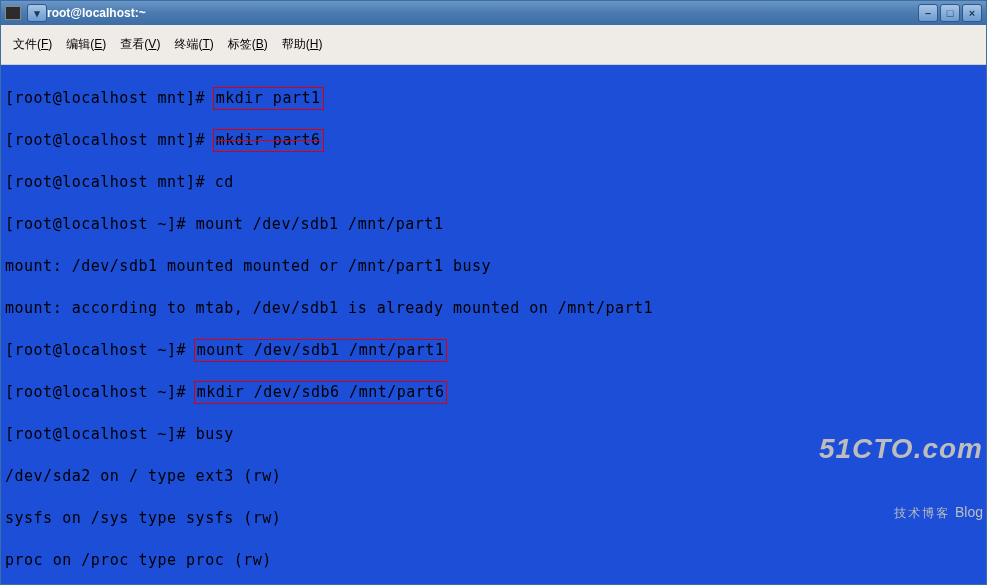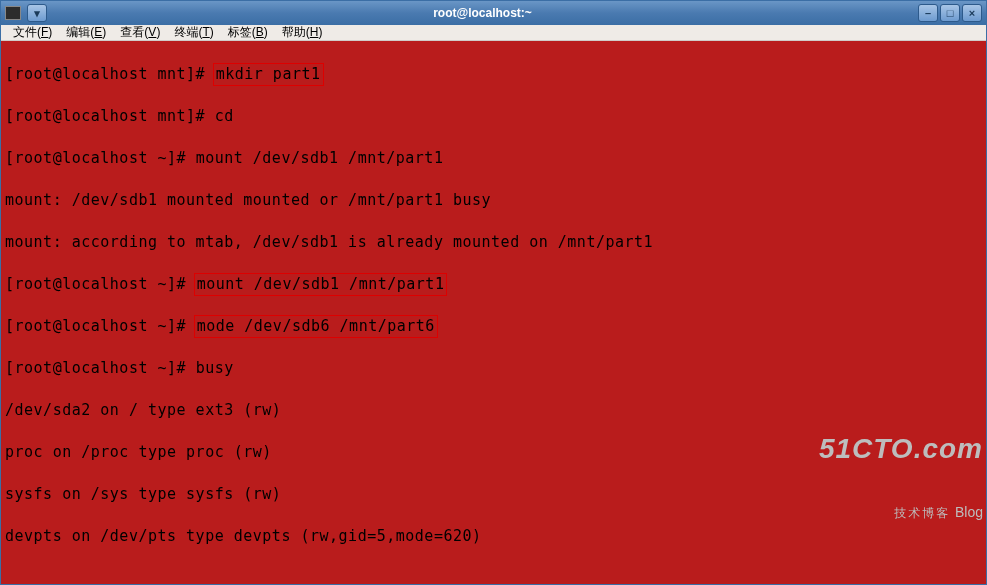--- a/index.html
+++ b/index.html
@@ -29,56 +29,56 @@
 }
 .title-icon {
   width: 16px;
   height: 14px;
   background: #2c2c2c;
   border: 1px solid #888;
   margin-right: 6px;
 }
 .title-text {
   flex: 1;
-  text-align: center;
+  text-align: left;
 }
 .win-controls { display: flex; gap: 2px; }
 .win-btn {
   width: 20px;
   height: 18px;
   background: linear-gradient(to bottom, #a8c5e6, #6d9bd0);
   border: 1px solid #2d5a8b;
   border-radius: 3px;
   display: flex;
   align-items: center;
   justify-content: center;
   font-size: 11px;
   font-weight: bold;
   color: #1a3a5a;
   cursor: pointer;
 }
 .win-btn-left { margin-right: auto; }
 .menubar {
   background: #efebe7;
-  height: 16px;
+  height: 40px;
   border-bottom: 1px solid #d0ccc8;
   display: flex;
   align-items: center;
   padding: 0 6px;
   font-size: 12px;
   gap: 2px;
 }
 .menu-item {
   padding: 2px 6px;
   cursor: pointer;
 }
 .menu-item u { text-decoration: underline; }
 .terminal {
   flex: 1;
-  background: #b91c1c;
+  background: #1d4ed8;
   font-family: "DejaVu Sans Mono", "Liberation Mono", monospace;
   font-size: 15px;
   line-height: 21px;
   padding: 2px 4px;
   overflow: hidden;
   white-space: pre;
   letter-spacing: 0.5px;
   position: relative;
 }
 .line { display: block; position: relative; }
@@ -121,30 +121,31 @@
     <span class="menu-item"><span>文件</span>(<u>F</u>)</span>
     <span class="menu-item"><span>编辑</span>(<u>E</u>)</span>
     <span class="menu-item"><span>查看</span>(<u>V</u>)</span>
     <span class="menu-item"><span>终端</span>(<u>T</u>)</span>
     <span class="menu-item"><span>标签</span>(<u>B</u>)</span>
     <span class="menu-item"><span>帮助</span>(<u>H</u>)</span>
   </div>
 
   <div class="terminal">
 <span class="line"><span>[root@localhost mnt]# </span><span class="box-red">mkdir part1</span></span>
+<span class="line"><span>[root@localhost mnt]# </span><span class="box-red strike">mkdir part6</span></span>
 <span class="line"><span>[root@localhost mnt]# </span><span>cd</span></span>
 <span class="line"><span>[root@localhost ~]# </span><span>mount /dev/sdb1 /mnt/part1</span></span>
 <span class="line"><span>mount: /dev/sdb1 mounted mounted or /mnt/part1 busy</span></span>
 <span class="line"><span>mount: according to mtab, /dev/sdb1 is already mounted on /mnt/part1</span></span>
 <span class="line"><span>[root@localhost ~]# </span><span class="box-red">mount /dev/sdb1 /mnt/part1</span></span>
-<span class="line"><span>[root@localhost ~]# </span><span class="box-red">mode /dev/sdb6 /mnt/part6</span></span>
+<span class="line"><span>[root@localhost ~]# </span><span class="box-red">mkdir /dev/sdb6 /mnt/part6</span></span>
 <span class="line"><span>[root@localhost ~]# </span><span>busy</span></span>
 <span class="line"><span>/dev/sda2 on / type ext3 (rw)</span></span>
+<span class="line"><span>sysfs on /sys type sysfs (rw)</span></span>
 <span class="line"><span>proc on /proc type proc (rw)</span></span>
-<span class="line"><span>sysfs on /sys type sysfs (rw)</span></span>
 <span class="line"><span>devpts on /dev/pts type devpts (rw,gid=5,mode=620)</span></span>
 
 
 
 
 
 
 
 
 

